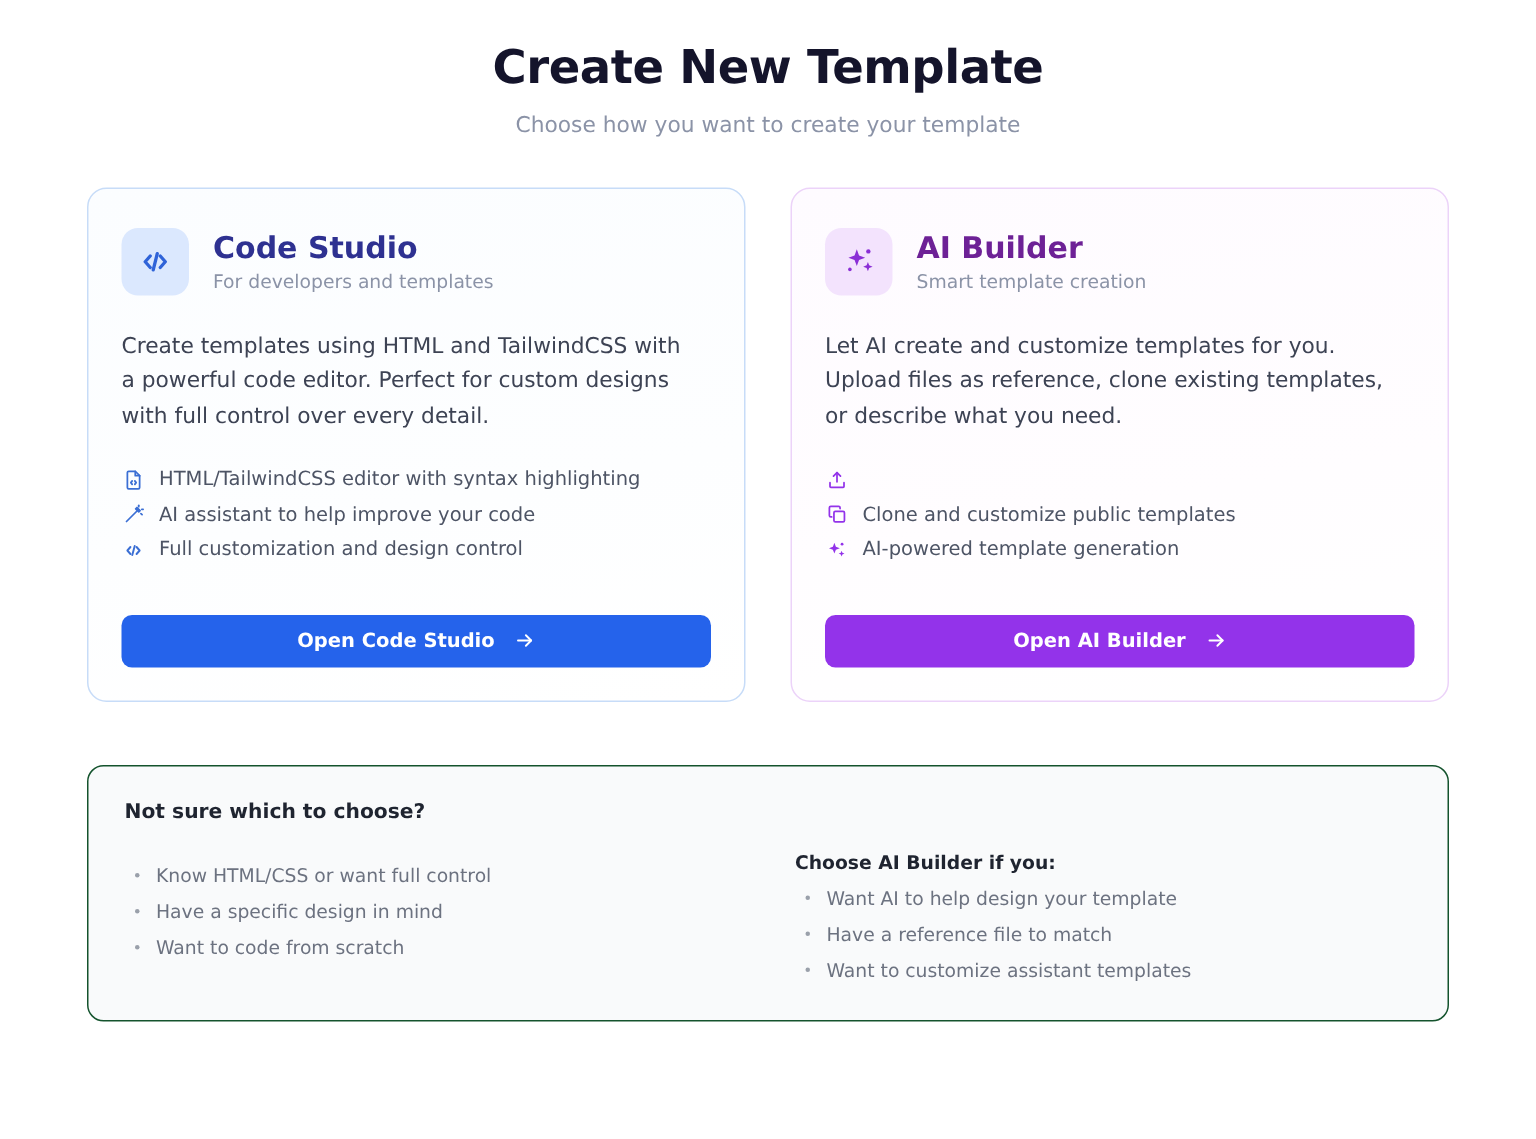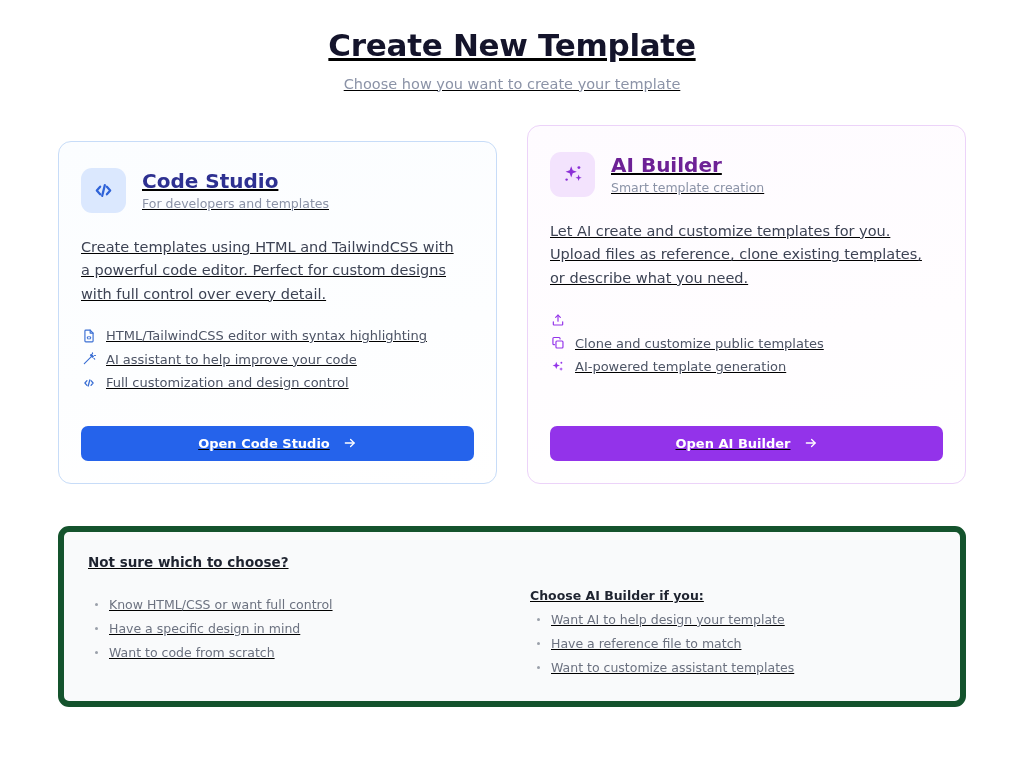--- a/index.html
+++ b/index.html
@@ -10,21 +10,20 @@
     background: #ffffff;
     font-family: "DejaVu Sans", "Liberation Sans", sans-serif;
     -webkit-font-smoothing: antialiased;
   }
 
   .page {
     width: 1024px;
     height: 759px;
     position: relative;
     padding: 0 58px;
-    text-decoration: underline;
   }
 
   
   .page-header { text-align: center; padding-top: 26px; }
 
   .page-title {
     font-size: 31px;
     font-weight: 700;
     color: #14142b;
     letter-spacing: -0.3px;
@@ -50,21 +49,20 @@
     border-radius: 13px;
     padding: 26px 22px 22px 22px;
     display: flex;
     flex-direction: column;
     min-height: 343px;
   }
 
   .card-code {
     border: 1.5px solid #c7dcf8;
     background: linear-gradient(170deg, #fbfdff 0%, #fdfeff 60%, #ffffff 100%);
-    margin-top: 16px;
   }
 
   .card-ai {
     border: 1.5px solid #ecd3f9;
     background: linear-gradient(170deg, #fefbff 0%, #fffdff 60%, #ffffff 100%);
   }
 
   
   .card-head {
     display: flex;
@@ -155,21 +153,21 @@
 
   .cta-blue { background: #2563eb; }
   .cta-purple { background: #9333ea; }
 
   .cta-arrow { display: flex; align-items: center; }
 
   
   .help-panel {
     margin-top: 42px;
     background: #f9fafb;
-    border: 6px solid #14532d;
+    border: 1px solid #14532d;
     border-radius: 11px;
     padding: 22px 24px 26px 24px;
   }
 
   .help-title {
     font-size: 13.5px;
     font-weight: 700;
     color: #1f2430;
   }
 

